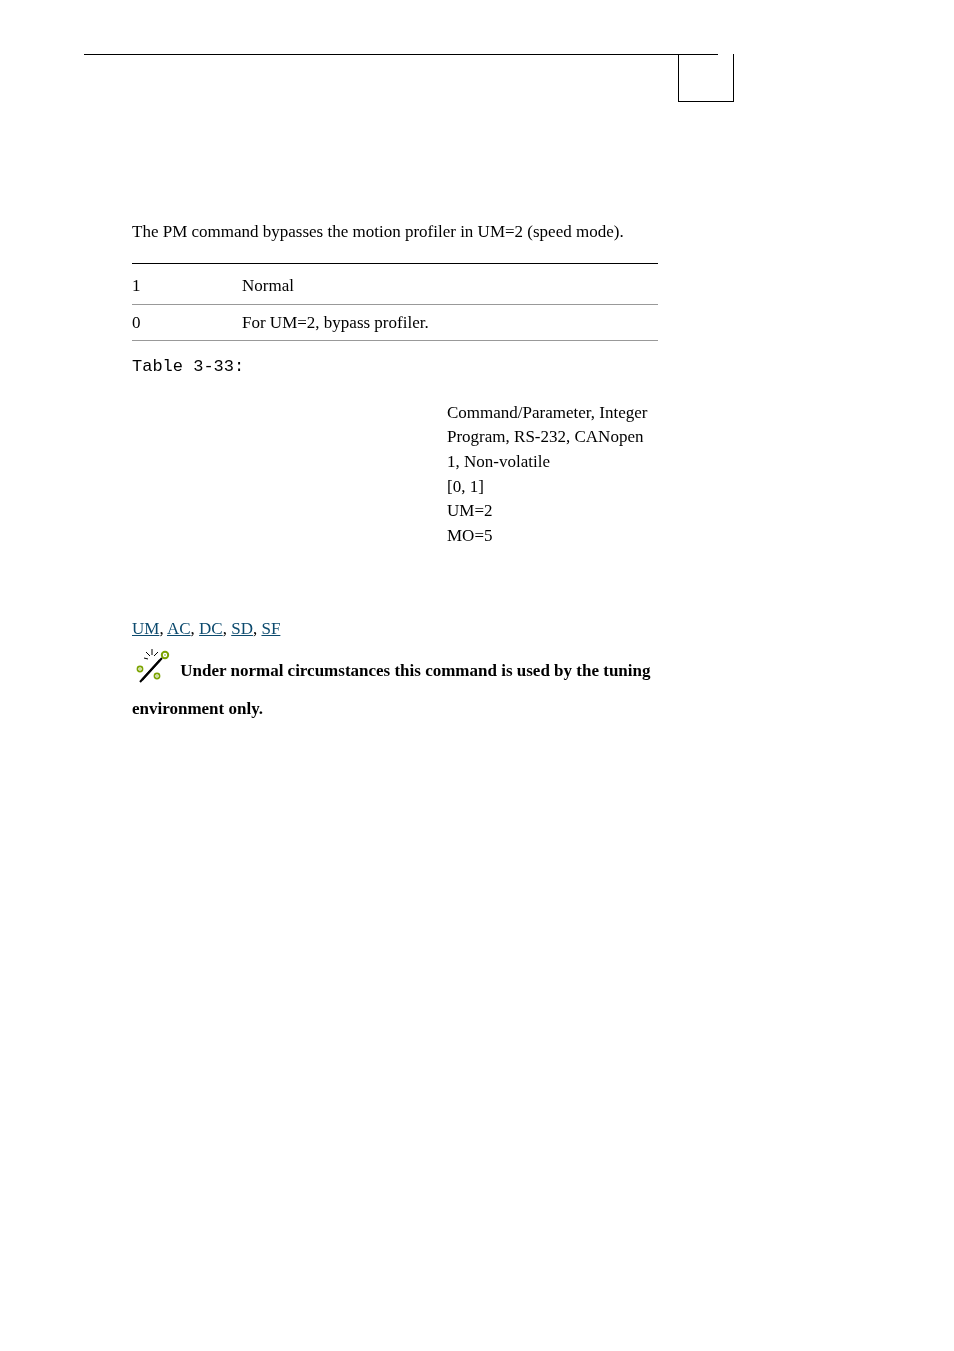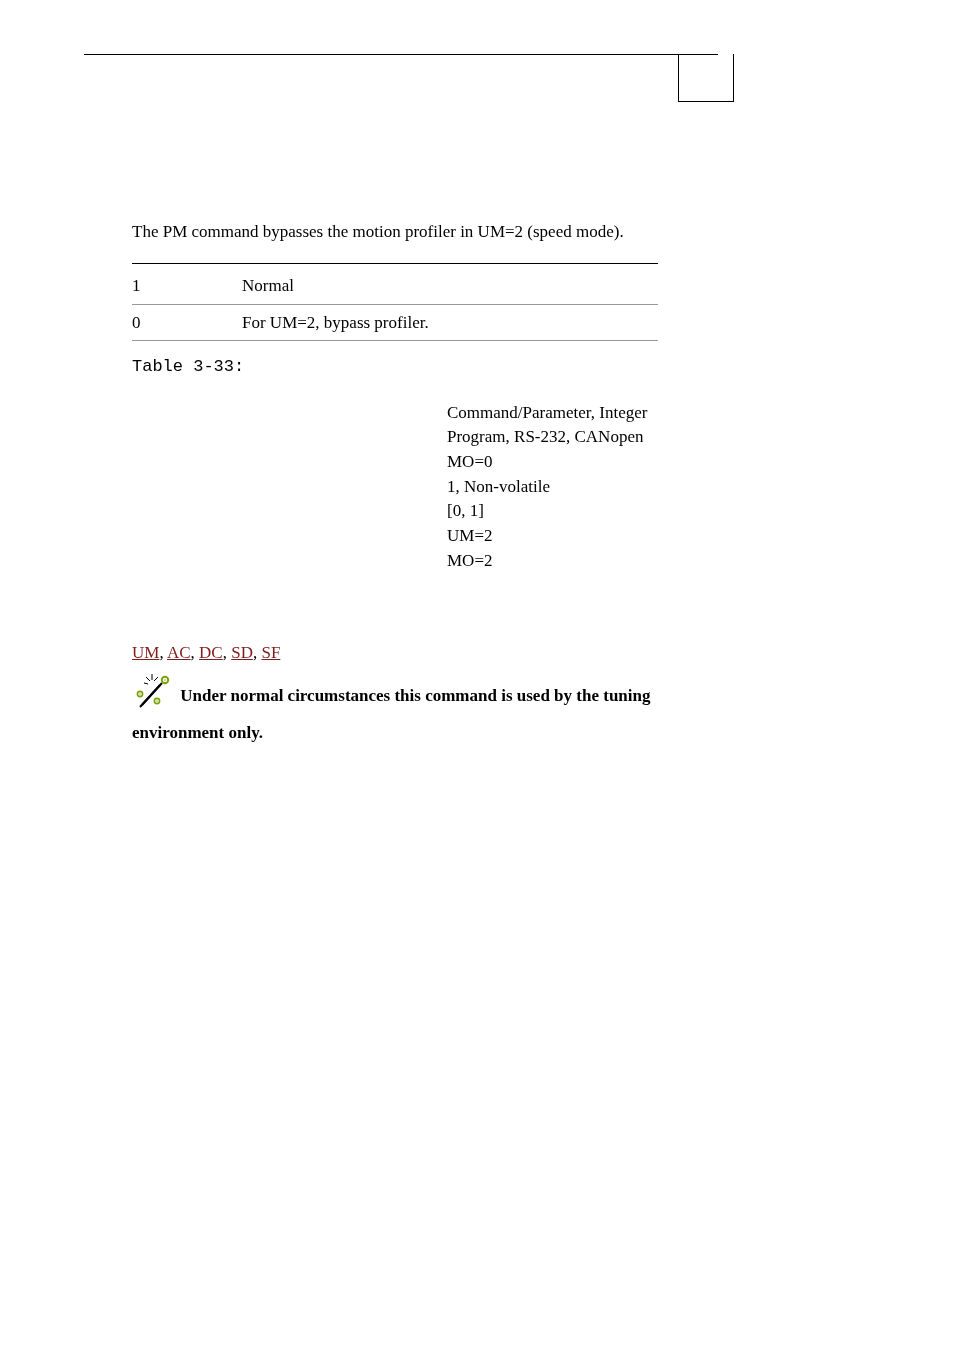--- a/index.html
+++ b/index.html
@@ -71,21 +71,21 @@
     margin-left: 315px;
     margin-top: 8px;
   }
   .prop-line {
     line-height: 1.45;
   }
   .see-also {
     margin-top: 68px;
   }
   .see-also a {
-    color: #7f1d1d;
+    color: #0c4a6e;
     text-decoration: underline;
   }
   .note-row {
     margin-top: 6px;
   }
   .wand-icon {
     display: inline-block;
     vertical-align: -14px;
     margin-right: 0px;
   }
@@ -118,25 +118,24 @@
         <td class="col-key">0</td>
         <td>For UM=2, bypass profiler.</td>
       </tr>
     </tbody>
       </table>
     <div class="caption">Table 3-33:</div>
 
     <div class="prop-block">
       <div class="prop-line">Command/Parameter, Integer</div>
       <div class="prop-line">Program, RS-232, CANopen</div>
-      <div class="prop-line">MO=0</div>
       <div class="prop-line">1, Non-volatile</div>
       <div class="prop-line">[0, 1]</div>
       <div class="prop-line">UM=2</div>
-      <div class="prop-line">MO=2</div>
+      <div class="prop-line">MO=5</div>
     </div>
 
     <div class="see-also">
       <a href="#">UM</a>,
       <a href="#">AC</a>,
       <a href="#">DC</a>,
       <a href="#">SD</a>,
       <a href="#">SF</a>
     </div>
 

